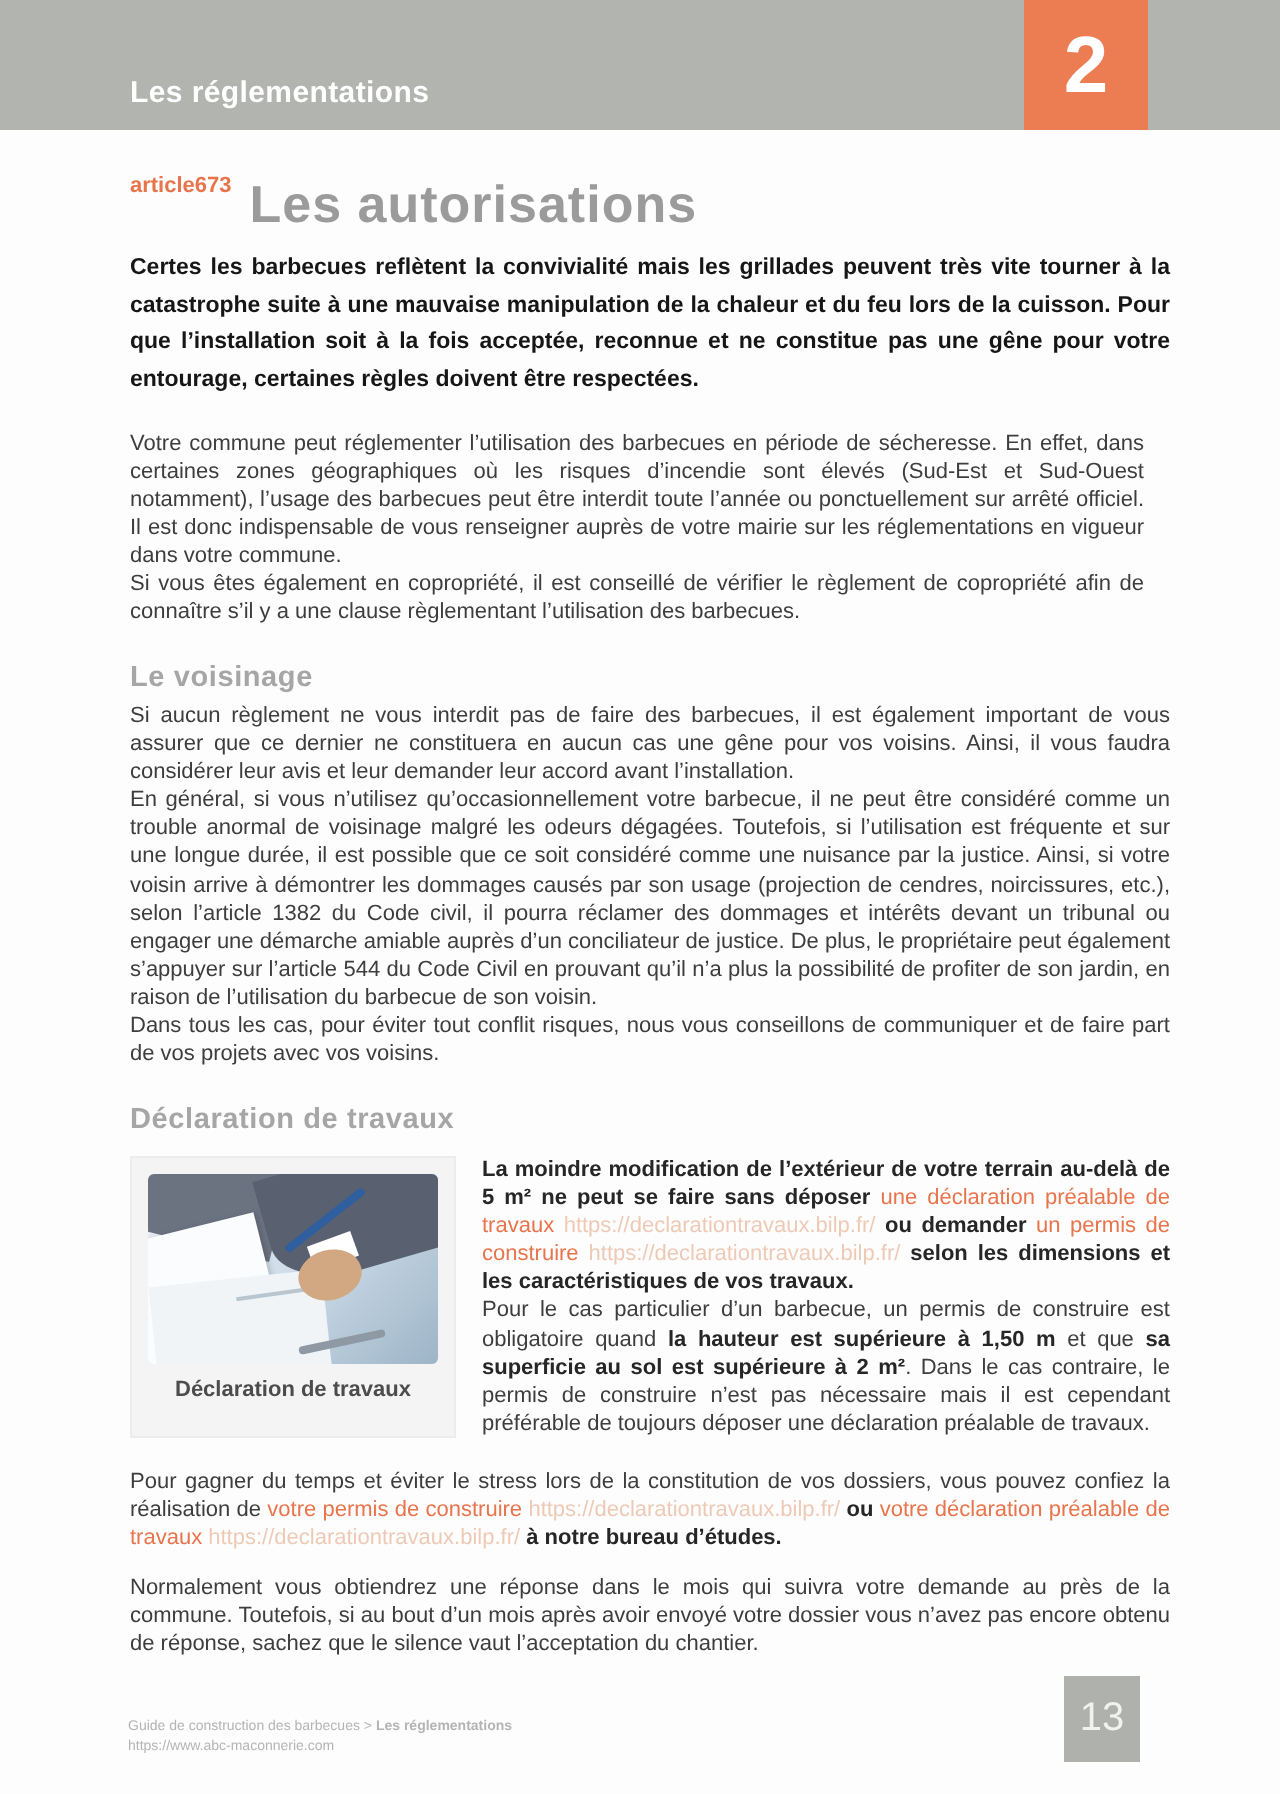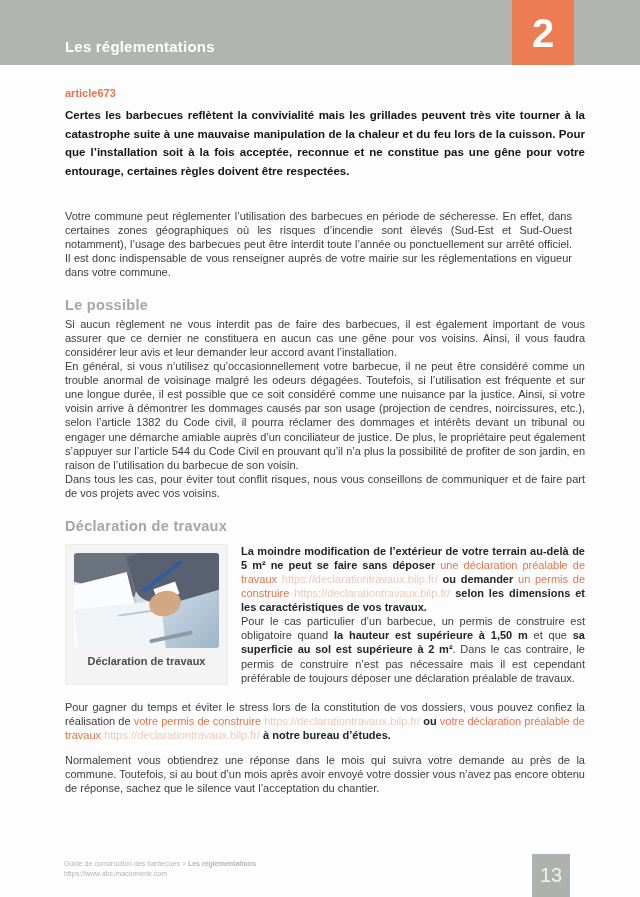--- a/index.html
+++ b/index.html
@@ -26,21 +26,21 @@
 
   .article-head { display:flex; align-items:flex-start; margin-top:2px; }
   .kicker { color:#e8744b; font-size:11px; font-weight:bold; margin-right:9px; white-space:nowrap; }
   .article-title { color:#9b9b9b; font-size:26px; font-weight:bold; letter-spacing:.5px; }
 
   .intro {
     margin-top:7px; font-size:11.5px; font-weight:bold; color:#161616;
     line-height:1.62; text-align:justify;
   }
 
-  .row { display:flex; margin-top:28px; }
+  .row { display:flex; margin-top:15px; }
   .row .gap { width:13px; flex:0 0 13px; }
   .col-text { flex:1; }
 
   p.body, .runs-block {
     font-size:11px; color:#3d3d3d; line-height:1.28; text-align:justify;
   }
   p.body + p.body { margin-top:0; }
   .para-gap { margin-top:11px; }
 
   .section-h { color:#a6a6a6; font-size:14.5px; font-weight:bold; letter-spacing:.3px; margin-top:18px; }
@@ -104,51 +104,53 @@
   .dec-lines { left:30%; top:62%; width:26%; height:2px; background:#b9c6d0; transform:rotate(-8deg); }
   .dec-pen2  { left:52%; top:86%; width:30%; height:4px; background:#8e99a4; transform:rotate(-12deg); border-radius:2px; }
 
   
   .footer-text {
     position:absolute; left:64px; bottom:18px;
     font-size:7px; color:#b4b4b4; line-height:1.4;
   }
   .footer-text .bold { font-weight:bold; }
   .pagenum-box {
-    position:absolute; left:532px; bottom:0; width:38px; height:43px;
+    position:absolute; left:532px; bottom:16px; width:38px; height:43px;
     background:#aeb1ac; display:flex; align-items:center; justify-content:center;
   }
   .pagenum { color:#f2f2f0; font-size:20px; }
 </style>
 </head>
 <body>
 
 <div class="header">
   <div class="header-title">Les réglementations</div>
   <div class="chapter-box">
     <span class="chapter-num">2</span>
   </div>
 </div>
 
 <div class="main">
 
   <div class="article-head">
     <span class="kicker">article673</span>
+    <span class="article-title">Les autorisations</span>
   </div>
 
   <div class="intro">Certes les barbecues reflètent la convivialité mais les grillades peuvent très vite tourner à la catastrophe suite à une mauvaise manipulation de la chaleur et du feu lors de la cuisson. Pour que l’installation soit à la fois acceptée, reconnue et ne constitue pas une gêne pour votre entourage, certaines règles doivent être respectées.</div>
 
   <div class="row">
     <div class="col-text">
       <p class="body">Votre commune peut réglementer l’utilisation des barbecues en période de sécheresse. En effet, dans certaines zones géographiques où les risques d’incendie sont élevés (Sud-Est et Sud-Ouest notamment), l’usage des barbecues peut être interdit toute l’année ou ponctuellement sur arrêté officiel. Il est donc indispensable de vous renseigner auprès de votre mairie sur les réglementations en vigueur dans votre commune.</p>
+      <p class="body">Si vous êtes également en copropriété, il est conseillé de vérifier le règlement de copropriété afin de connaître s’il y a une clause règlementant l’utilisation des barbecues.</p>
     </div>
     <div class="gap"></div>
   </div>
 
-  <div class="section-h">Le possible</div>
+  <div class="section-h">Le voisinage</div>
   <p class="body mt-s">Si aucun règlement ne vous interdit pas de faire des barbecues, il est également important de vous assurer que ce dernier ne constituera en aucun cas une gêne pour vos voisins. Ainsi, il vous faudra considérer leur avis et leur demander leur accord avant l’installation.</p>
   <p class="body para-gap">En général, si vous n’utilisez qu’occasionnellement votre barbecue, il ne peut être considéré comme un trouble anormal de voisinage malgré les odeurs dégagées. Toutefois, si l’utilisation est fréquente et sur une longue durée, il est possible que ce soit considéré comme une nuisance par la justice. Ainsi, si votre voisin arrive à démontrer les dommages causés par son usage (projection de cendres, noircissures, etc.), selon l’article 1382 du Code civil, il pourra réclamer des dommages et intérêts devant un tribunal ou engager une démarche amiable auprès d’un conciliateur de justice. De plus, le propriétaire peut également s’appuyer sur l’article 544 du Code Civil en prouvant qu’il n’a plus la possibilité de profiter de son jardin, en raison de l’utilisation du barbecue de son voisin.</p>
   <p class="body para-gap">Dans tous les cas, pour éviter tout conflit risques, nous vous conseillons de communiquer et de faire part de vos projets avec vos voisins.</p>
 
   <div class="section-h">Déclaration de travaux</div>
 
   <div class="row" style="margin-top:10px;">
     <div class="figure left">
       <div class="photo photo-decl">
         <i class="dec-suit1"></i>

